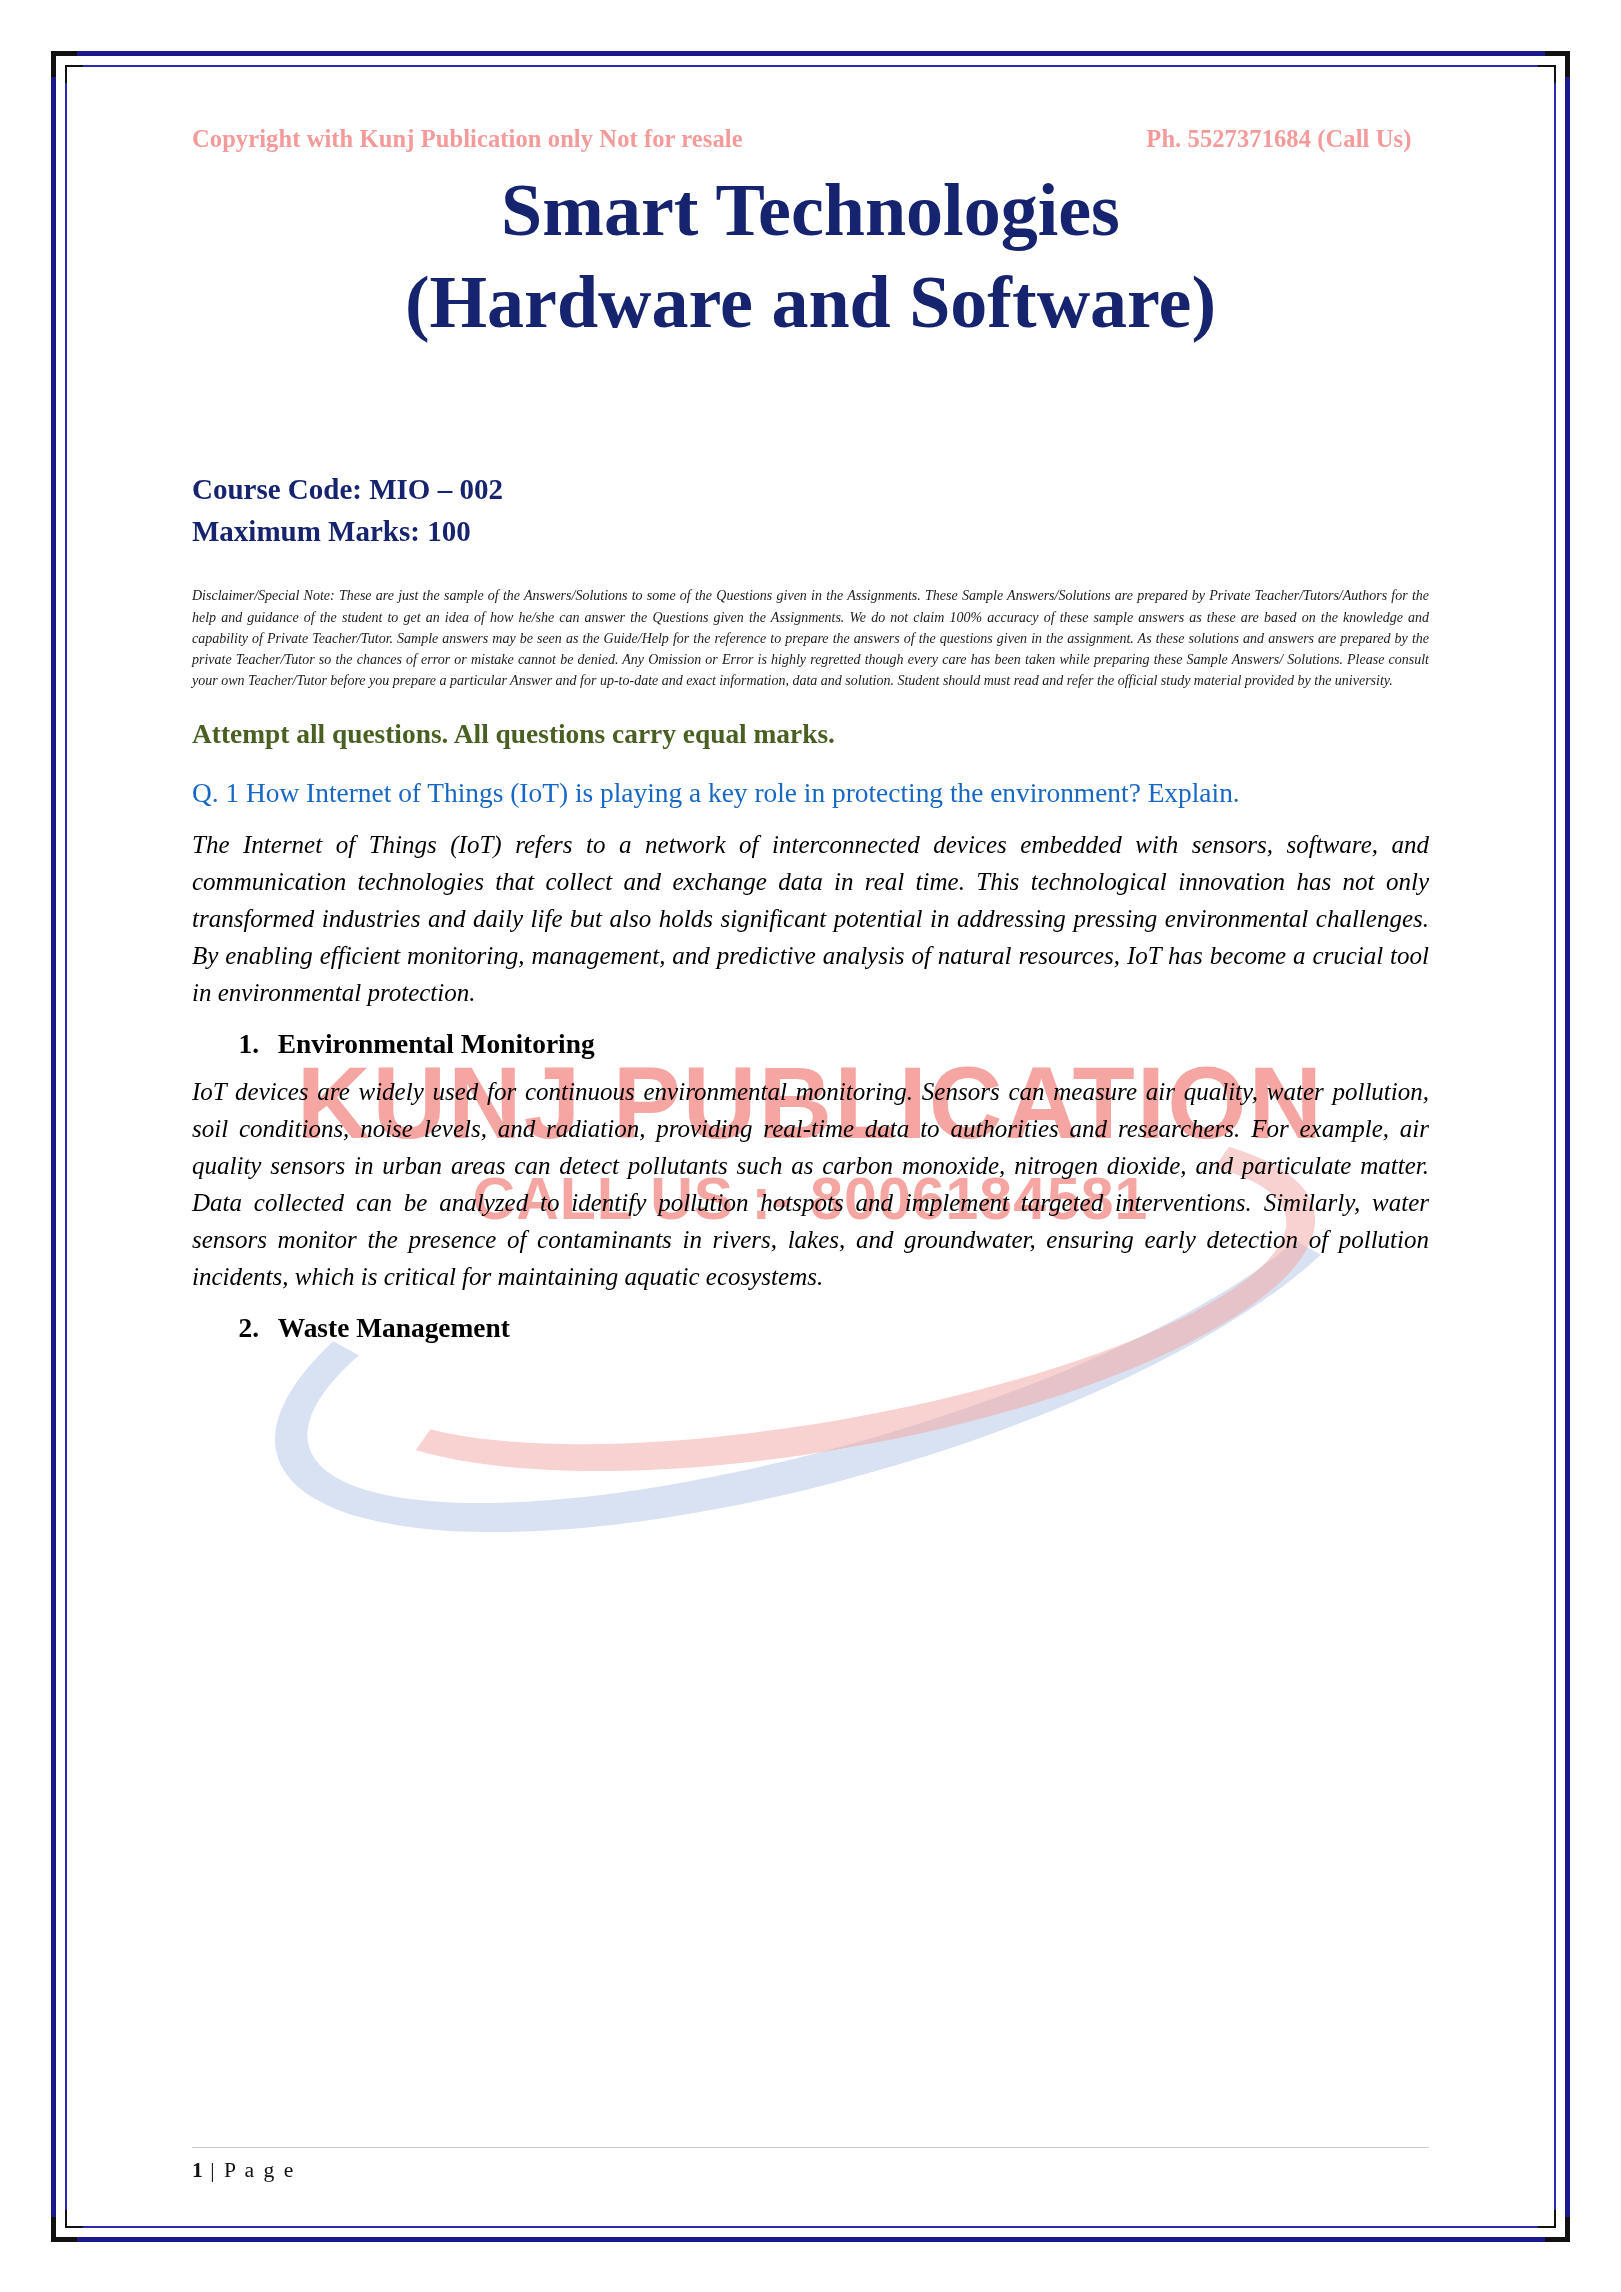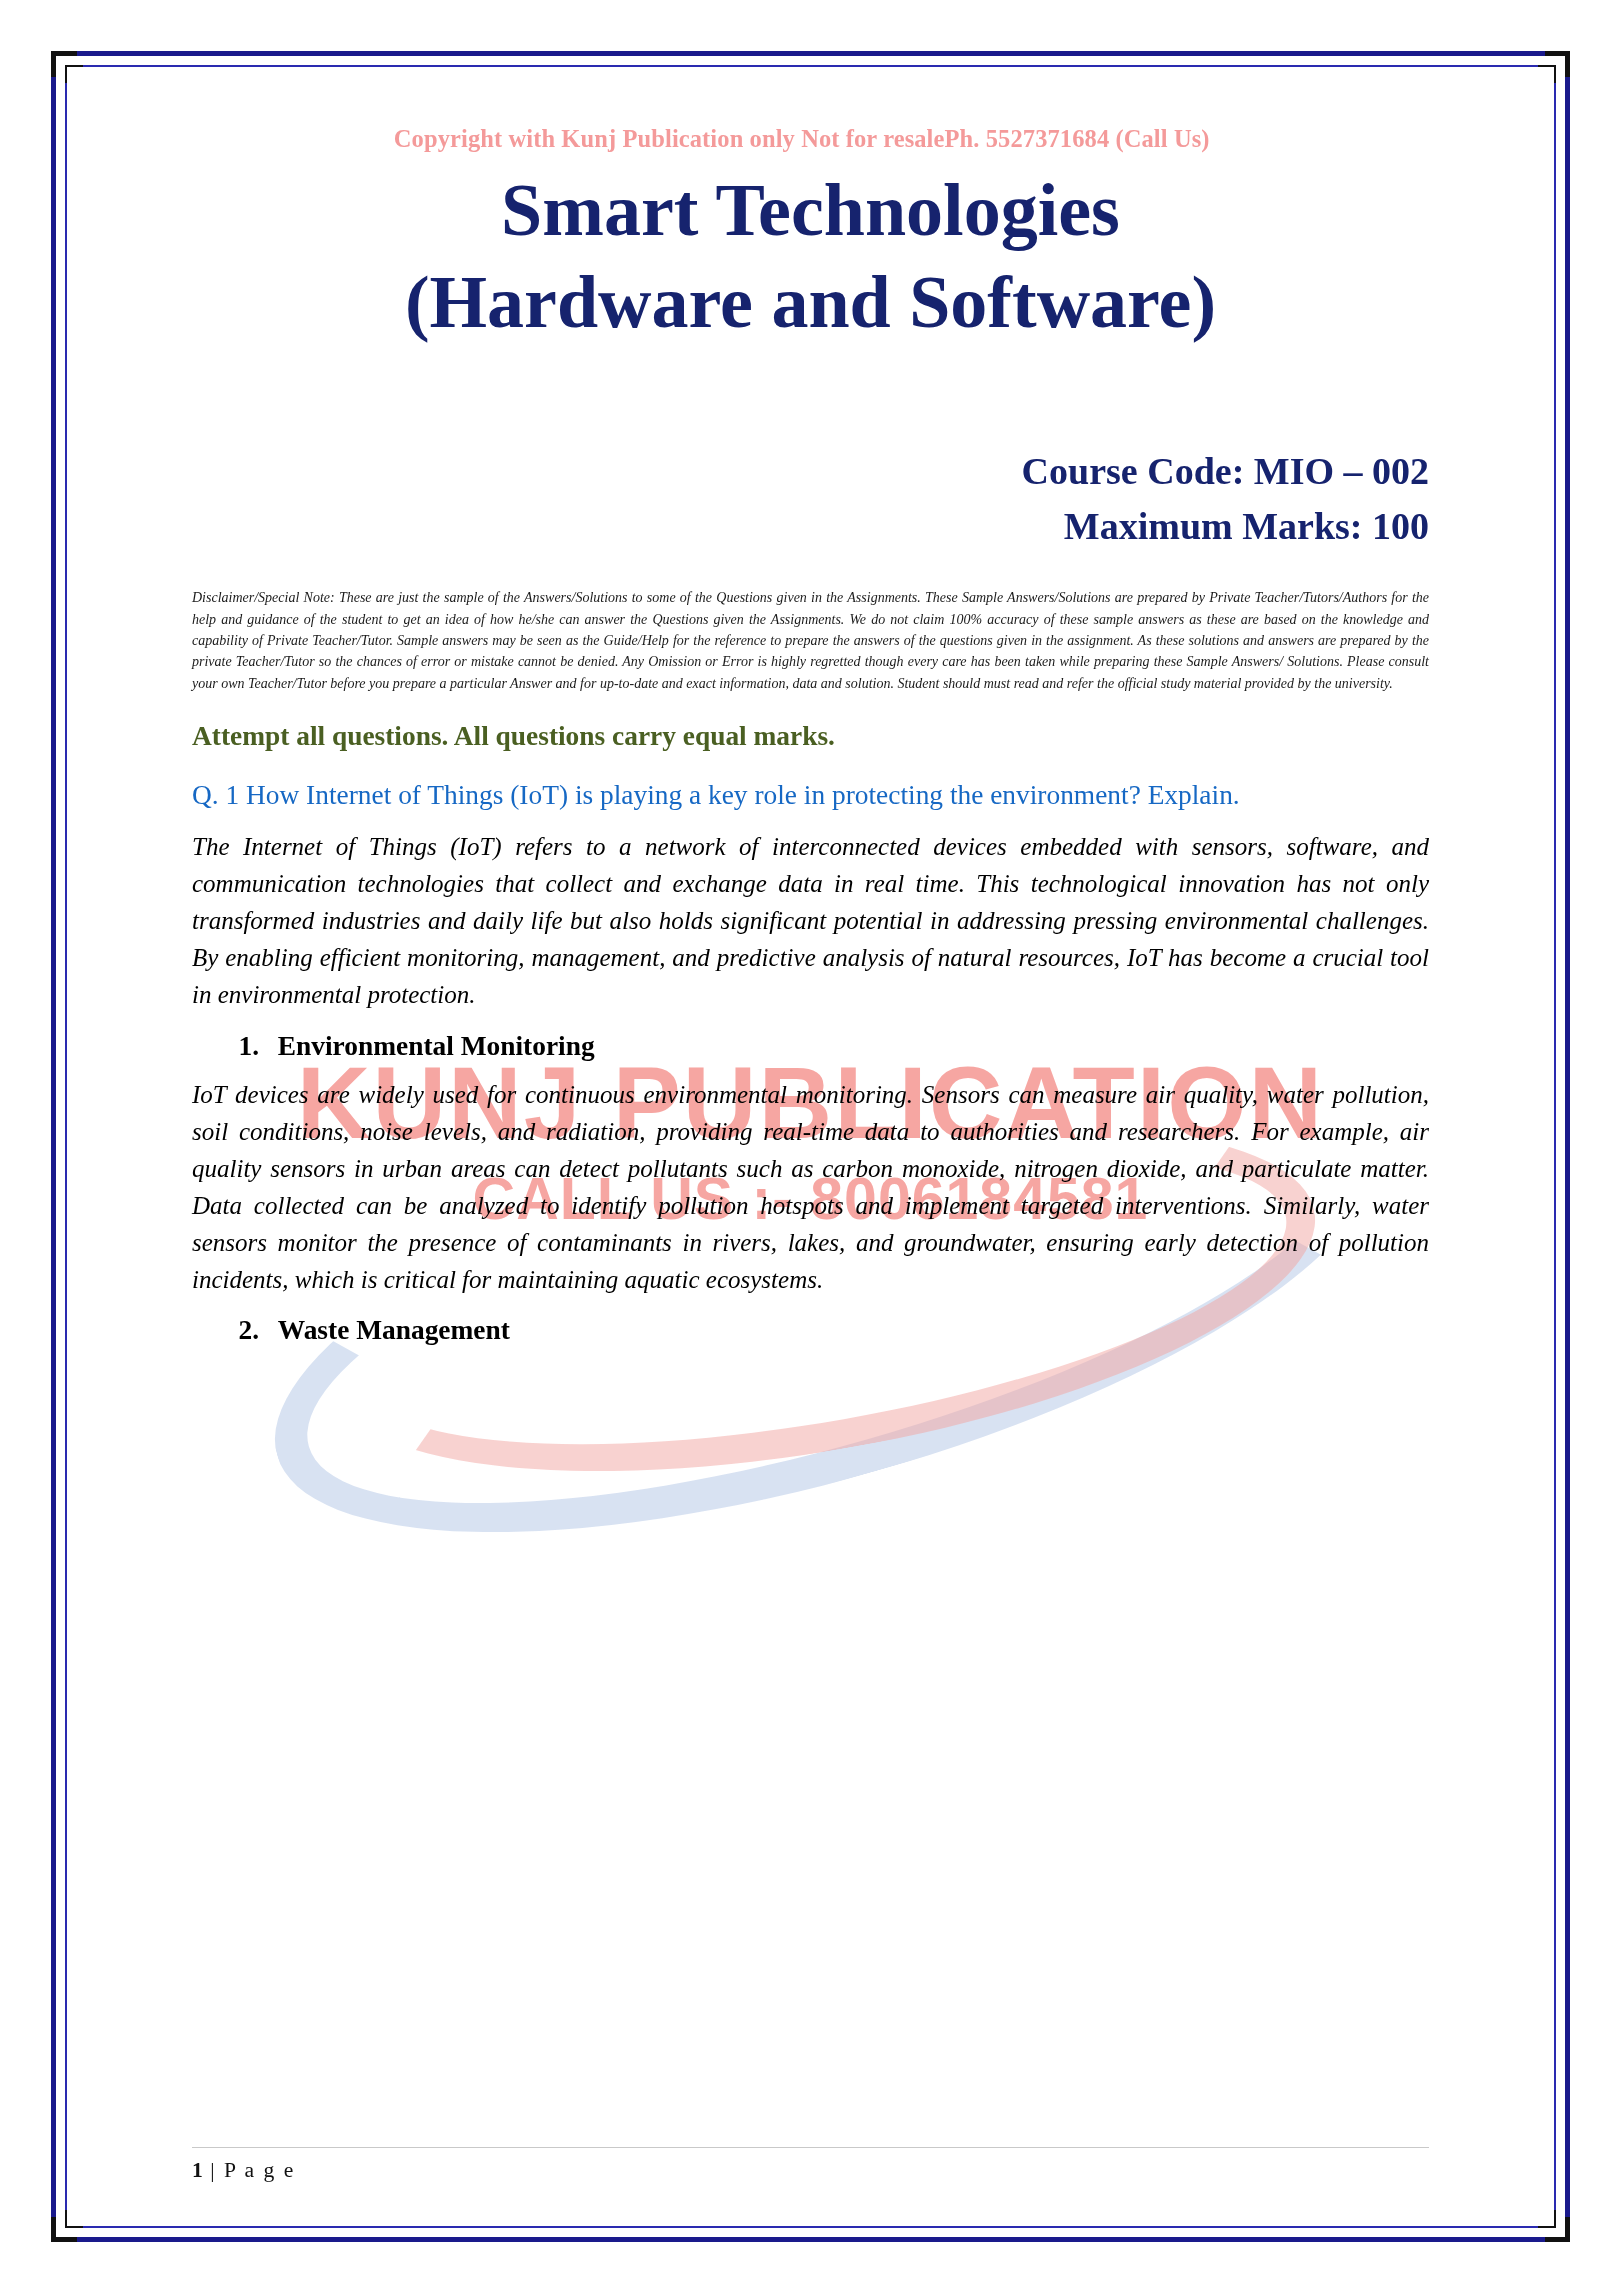--- a/index.html
+++ b/index.html
@@ -57,44 +57,43 @@
   .content {
     position: absolute;
     left: 192px;
     top: 125px;
     width: 1237px;
     height: 2029px;
   }
 
   .copyright-line {
     display: flex;
-    justify-content: center;
+    justify-content: space-between;
     color: #f49a9a;
     font-weight: bold;
     font-size: 24.5px;
     letter-spacing: 0.1px;
     margin-bottom: 7.8px;
   }
   .copyright-line .right { padding-right: 17.6px; }
 
   .doc-title {
     text-align: center;
     color: #16236e;
     font-weight: bold;
     font-size: 74px;
     line-height: 1.24;
     margin-top: 11.8px;
   }
 
   .course-block {
-    margin-top: 96px;
-    text-align: right;
+    margin-top: 120px;
     color: #16236e;
     font-weight: bold;
-    font-size: 38px;
+    font-size: 29px;
     line-height: 1.45;
   }
 
   .disclaimer {
     margin-top: 33px;
     font-style: italic;
     font-size: 14px;
     line-height: 1.52;
     color: #1b1b1b;
     text-align: justify;

